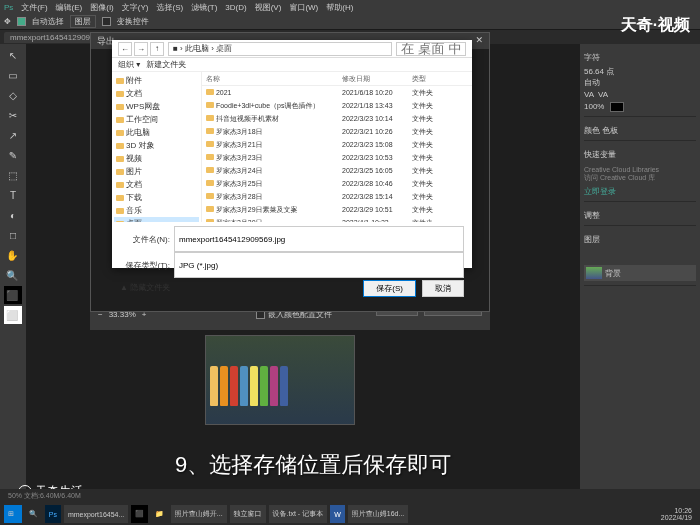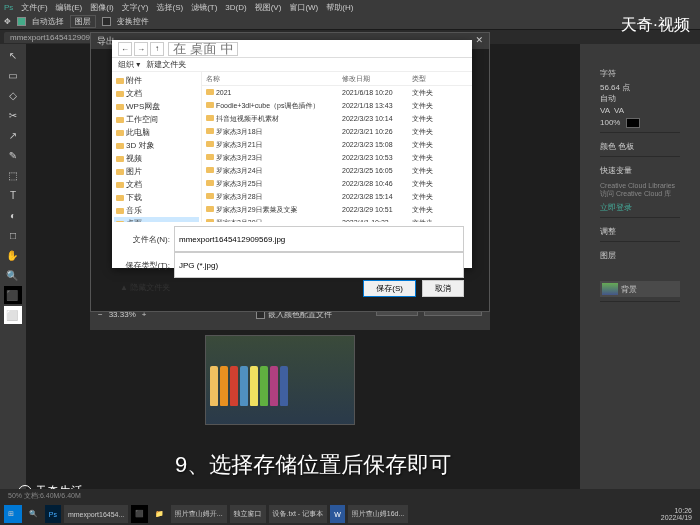--- a/index.html
+++ b/index.html
@@ -5,21 +5,21 @@
 *{margin:0;padding:0;box-sizing:border-box;font-family:"Microsoft YaHei",sans-serif}
 body{width:700px;height:525px;background:#2a2a2a;overflow:hidden;position:relative;font-size:9px}
 .menubar{height:14px;background:#3a3a3a;color:#ccc;display:flex;align-items:center;padding:0 4px;gap:8px;font-size:8px}
 .toolbar{height:16px;background:#3a3a3a;color:#ccc;display:flex;align-items:center;padding:0 4px;gap:6px;font-size:8px;border-bottom:1px solid #1a1a1a}
 .tabbar{height:14px;background:#2a2a2a;color:#aaa;display:flex;align-items:center;padding:0 4px;font-size:8px}
 .tab{background:#3a3a3a;padding:1px 6px;border-radius:2px 2px 0 0}
 .main{display:flex;height:calc(100% - 60px)}
 .lefttools{width:26px;background:#3a3a3a;display:flex;flex-direction:column;gap:2px;padding:2px;align-items:center}
 .tool{width:18px;height:18px;color:#ccc;display:flex;align-items:center;justify-content:center;font-size:10px;cursor:pointer}
 .canvas{flex:1;background:#1e1e1e;position:relative}
-.rightpanel{width:120px;background:#3a3a3a;color:#ccc;font-size:8px;padding:20px}
+.rightpanel{width:120px;background:#3a3a3a;color:#ccc;font-size:8px;padding:4px}
 .rp-section{border-bottom:1px solid #2a2a2a;padding:4px 0;margin-bottom:4px}
 .export-dialog{position:absolute;left:90px;top:32px;width:400px;height:280px;background:#3a3a3a;border:1px solid #555;z-index:10}
 .export-header{height:16px;background:#3a3a3a;color:#ccc;padding:2px 6px;font-size:9px;display:flex;justify-content:space-between}
 .export-body{background:#1e1e1e;height:calc(100% - 16px);padding:6px}
 .save-dialog{position:absolute;left:112px;top:40px;width:360px;height:228px;background:#fff;z-index:20;color:#333;font-size:8px;box-shadow:0 2px 8px rgba(0,0,0,0.5)}
 .sd-header{height:18px;background:#fff;display:flex;align-items:center;padding:0 6px;gap:4px;border-bottom:1px solid #ddd}
 .sd-nav{display:flex;gap:2px}
 .sd-navbtn{width:14px;height:14px;border:1px solid #ccc;display:flex;align-items:center;justify-content:center;cursor:pointer}
 .sd-path{flex:1;height:14px;border:1px solid #ccc;padding:0 4px;display:flex;align-items:center}
 .sd-search{width:70px;height:14px;border:1px solid #ccc;padding:0 4px}
@@ -39,21 +39,21 @@
 .sd-field{display:flex;align-items:center;margin-bottom:0;gap:4px}
 .sd-label{width:50px;text-align:right}
 .sd-input{flex:1;height:26px;border:1px solid #ccc;padding:0 4px;font-size:8px}
 .sd-buttons{display:flex;justify-content:flex-end;gap:6px;margin-top:2px}
 .sd-btn{padding:2px 12px;border:1px solid #ccc;background:#f0f0f0;cursor:pointer;font-size:8px}
 .sd-btn.primary{border:1px solid #0078d4}
 .bottom-img{position:absolute;left:205px;top:335px;width:150px;height:90px;background:linear-gradient(180deg,#3a4a3a 0%,#2a3a4a 100%);border:1px solid #555}
 .bottles{display:flex;gap:2px;padding:30px 4px 4px}
 .bottle{width:8px;height:40px;border-radius:2px 2px 1px 1px}
 .caption{position:absolute;left:175px;top:450px;color:#fff;font-size:22px;font-weight:500;text-shadow:1px 1px 2px rgba(0,0,0,0.7)}
-.watermark{position:absolute;right:10px;top:15px;color:#fff;font-size:16px;font-weight:400}
+.watermark{position:absolute;right:10px;top:15px;color:#fff;font-size:16px;font-weight:700}
 .logo{position:absolute;left:18px;bottom:25px;color:#fff;font-size:12px;display:flex;align-items:center;gap:3px}
 .logo-icon{width:14px;height:14px;border:1.5px solid #fff;border-radius:50%;display:flex;align-items:center;justify-content:center;font-size:8px}
 .taskbar{position:absolute;bottom:0;left:0;right:0;height:22px;background:#2a2a2a;display:flex;align-items:center;padding:0 4px;gap:3px}
 .tb-item{height:18px;padding:0 4px;display:flex;align-items:center;color:#ccc;font-size:7px;cursor:pointer}
 .tb-win{width:18px;background:#0078d4}
 .tb-clock{margin-left:auto;color:#ccc;font-size:7px;text-align:right;padding-right:4px}
 .status{position:absolute;bottom:22px;left:0;right:0;height:14px;background:#2a2a2a;color:#888;font-size:7px;display:flex;align-items:center;padding:0 8px}
 .export-bottom{position:absolute;left:90px;top:285px;width:400px;height:45px;background:#3a3a3a;color:#ccc;font-size:8px;padding:4px 8px;display:flex;align-items:center;justify-content:space-between}
 .chk{display:flex;align-items:center;gap:3px;margin:2px 0}
 .chkbox{width:9px;height:9px;border:1px solid #888;background:#2a2a2a}
@@ -172,20 +172,21 @@
   </div>
 </div>
 
 <div class="save-dialog">
   <div class="sd-header">
     <div class="sd-nav">
       <div class="sd-navbtn">←</div>
       <div class="sd-navbtn">→</div>
       <div class="sd-navbtn">↑</div>
     </div>
+    <div class="sd-path">■ › 此电脑 › 桌面</div>
     <input class="sd-search" placeholder="在 桌面 中搜索" style="">
   </div>
   <div class="sd-toolbar">
     <span>组织 ▾</span>
     <span>新建文件夹</span>
   </div>
   <div class="sd-body">
     <div class="sd-sidebar" id="sidebar">
         <div class="sd-side-item">
           <span class="folder-icon"></span>

